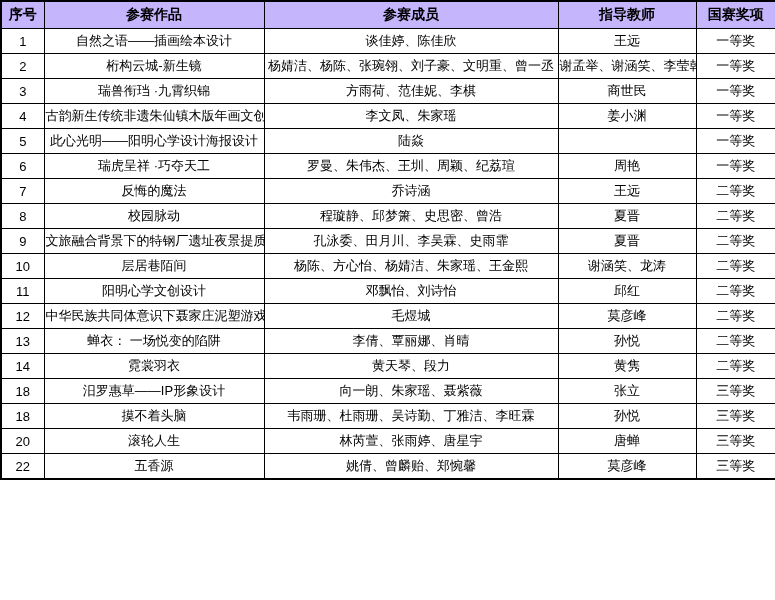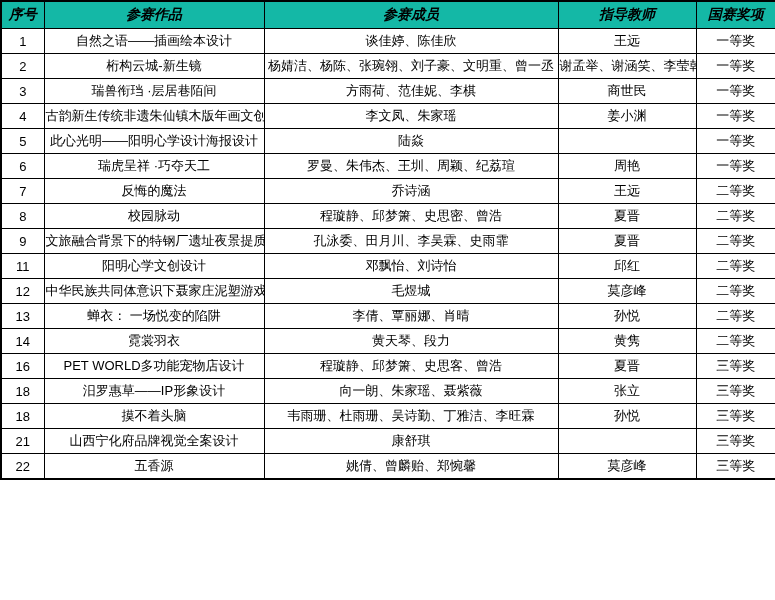--- a/index.html
+++ b/index.html
@@ -23,25 +23,24 @@
   table.results td {
     border: 1px solid #000000;
     text-align: center;
     vertical-align: middle;
     white-space: nowrap;
     overflow: hidden;
     padding: 0 1px;
     color: #000000;
   }
   table.results thead th {
-    background: #14b8a6;
+    background: #c4b5fd;
     height: 26px;
     font-size: 14px;
     font-weight: bold;
-    font-style: italic;
   }
   table.results tbody td {
     height: 24px;
     font-size: 13px;
     background: #ffffff;
   }
   td.small { font-size: 11px; font-family: Liberation Mono, monospace; }
   td.muted { color: #696969; }
   td.muted-dark { color: #3f4f4f; }
 </style>
@@ -75,21 +74,21 @@
       </tr>
       <tr>
         <td>2</td>
         <td>桁构云城-新生镜</td>
         <td class="small">杨婧洁、杨陈、张琬翎、刘子豪、文明重、曾一丞</td>
         <td class="small">谢孟举、谢涵笑、李莹韩</td>
         <td>一等奖</td>
       </tr>
       <tr>
         <td>3</td>
-        <td>瑞兽衔珰 ·层居巷陌间</td>
+        <td>瑞兽衔珰 ·九霄织锦</td>
         <td>方雨荷、范佳妮、李棋</td>
         <td>商世民</td>
         <td>一等奖</td>
       </tr>
       <tr>
         <td>4</td>
         <td class="small">古韵新生传统非遗朱仙镇木版年画文创设计</td>
         <td>李文凤、朱家瑶</td>
         <td>姜小渊</td>
         <td>一等奖</td>
@@ -123,20 +122,27 @@
         <td>二等奖</td>
       </tr>
       <tr>
         <td>9</td>
         <td class="small">文旅融合背景下的特钢厂遗址夜景提质设计</td>
         <td>孔泳委、田月川、李吴霖、史雨霏</td>
         <td>夏晋</td>
         <td>二等奖</td>
       </tr>
       <tr>
+        <td>10</td>
+        <td>层居巷陌间</td>
+        <td>杨陈、方心怡、杨婧洁、朱家瑶、王金熙</td>
+        <td>谢涵笑、龙涛</td>
+        <td>二等奖</td>
+      </tr>
+      <tr>
         <td>11</td>
         <td>阳明心学文创设计</td>
         <td>邓飘怡、刘诗怡</td>
         <td>邱红</td>
         <td>二等奖</td>
       </tr>
       <tr>
         <td>12</td>
         <td class="small">中华民族共同体意识下聂家庄泥塑游戏设计</td>
         <td>毛煜城</td>
@@ -151,45 +157,38 @@
         <td>二等奖</td>
       </tr>
       <tr>
         <td>14</td>
         <td>霓裳羽衣</td>
         <td>黄天琴、段力</td>
         <td>黄隽</td>
         <td>二等奖</td>
       </tr>
       <tr>
-        <td>16</td>
-        <td>PET WORLD多功能宠物店设计</td>
-        <td>程璇静、邱梦箫、史思客、曾浩</td>
-        <td>夏晋</td>
-        <td>三等奖</td>
-      </tr>
-      <tr>
         <td>18</td>
         <td>汨罗惠草——IP形象设计</td>
         <td>向一朗、朱家瑶、聂紫薇</td>
         <td>张立</td>
         <td>三等奖</td>
       </tr>
       <tr>
         <td>18</td>
         <td>摸不着头脑</td>
         <td>韦雨珊、杜雨珊、吴诗勤、丁雅洁、李旺霖</td>
         <td>孙悦</td>
         <td>三等奖</td>
       </tr>
       <tr>
-        <td>21</td>
-        <td>山西宁化府品牌视觉全案设计</td>
-        <td>康舒琪</td>
-        <td></td>
+        <td>20</td>
+        <td>滚轮人生</td>
+        <td>林芮萱、张雨婷、唐星宇</td>
+        <td>唐蝉</td>
         <td>三等奖</td>
       </tr>
       <tr>
         <td>22</td>
         <td>五香源</td>
         <td>姚倩、曾麟贻、郑惋馨</td>
         <td class="muted">莫彦峰</td>
         <td>三等奖</td>
       </tr>
     </tbody>

